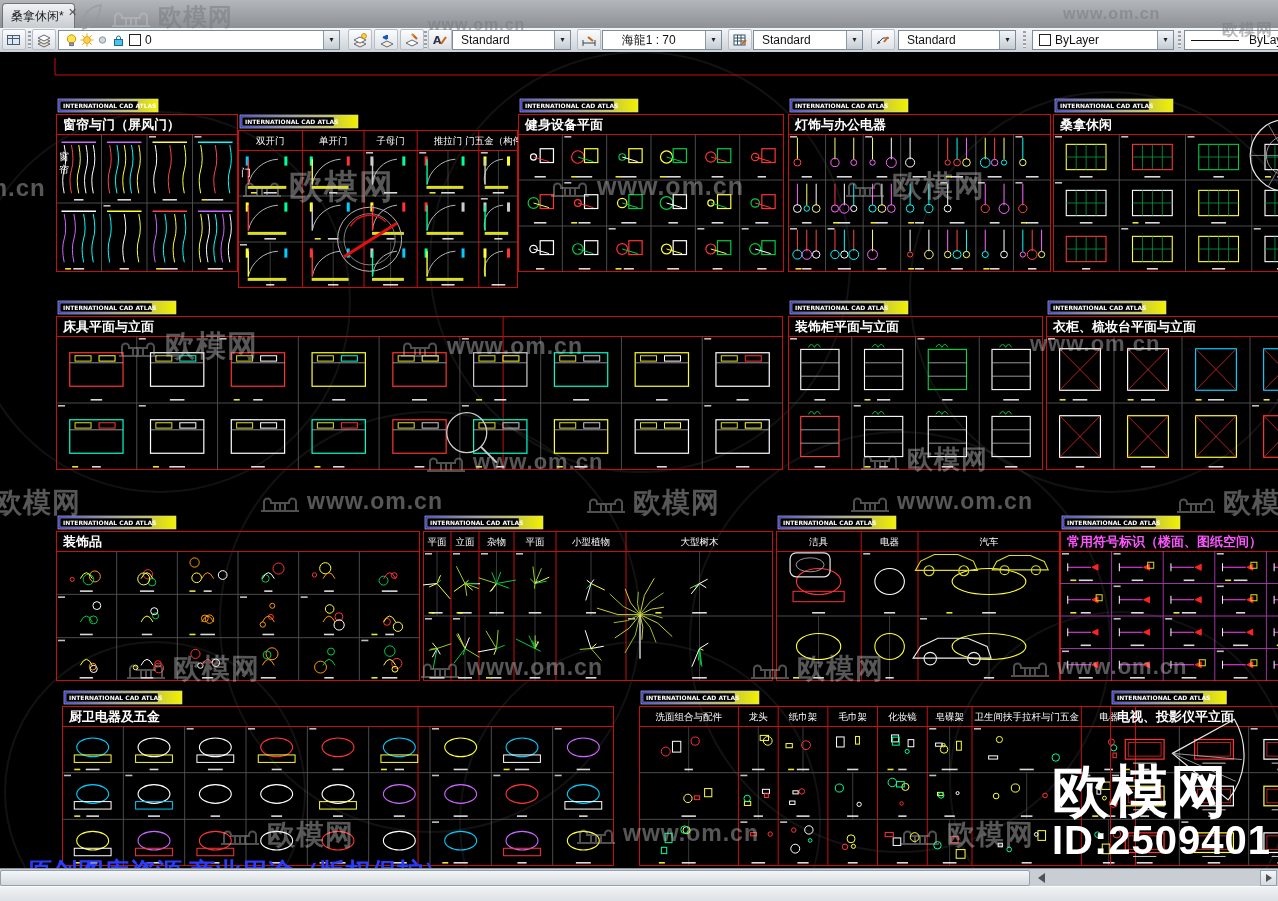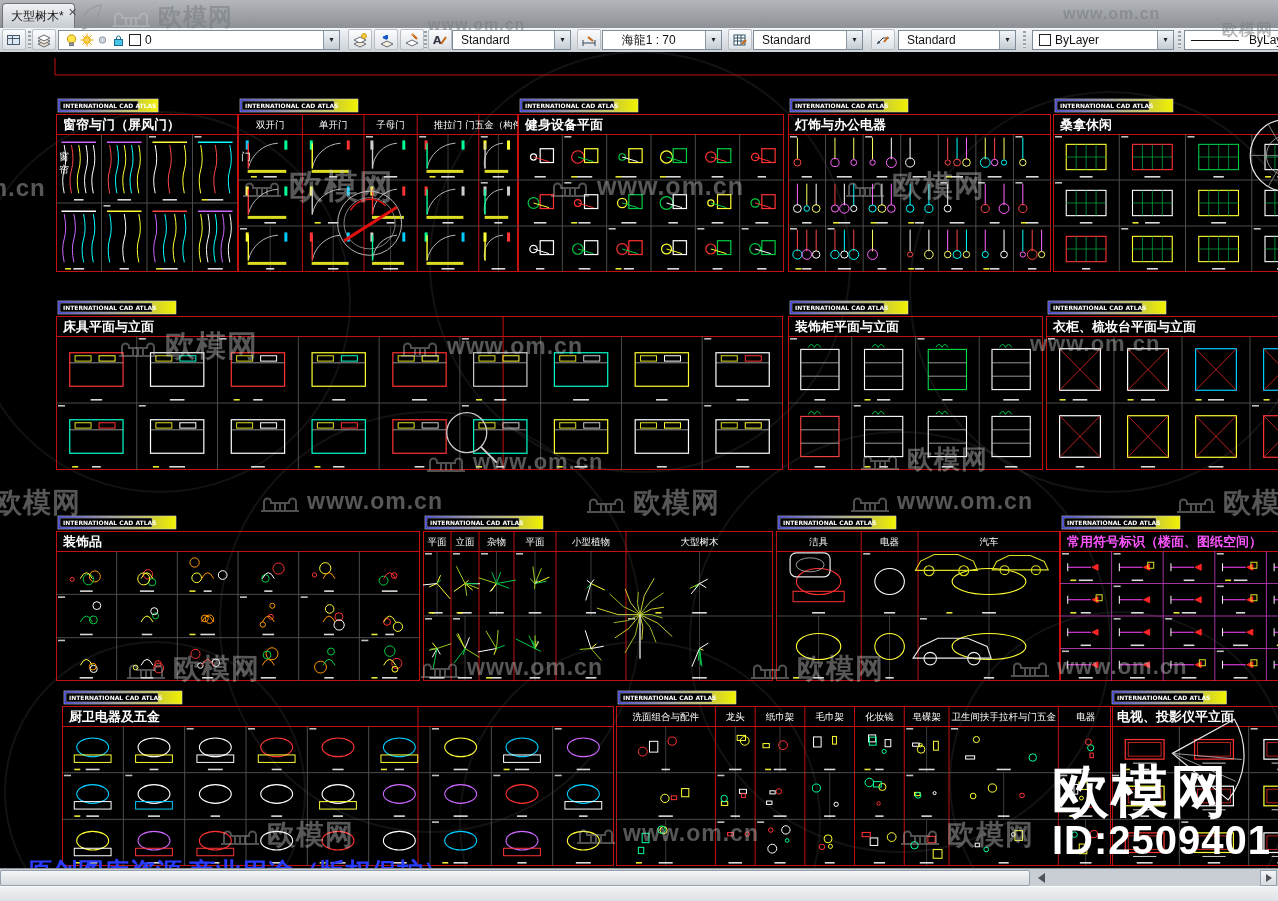--- a/index.html
+++ b/index.html
@@ -59,21 +59,21 @@
   #statusstrip{position:absolute;left:0;top:886px;width:1278px;height:15px;
                background:linear-gradient(#f0f2f4,#dde1e5);border-top:1px solid #fbfcfd;}
 </style>
 </head>
 <body>
 
 <div id="app">
 
   <div class="tabbar">
     <div class="tab">
-      <span>大型树木*</span>
+      <span>桑拿休闲*</span>
     </div>
     <span class="tabclose">✕</span>
   </div>
 
   <div class="toolbar">
     <div class="ibtn" style="left:2px">
       <svg width="16" height="16">
           <rect x="1.5" y="3.5" width="12" height="9" fill="#dce8f4" stroke="#4a5b6c"></rect>
           <path d="M1.5 6.5h12M6.5 3.5v9" stroke="#4a5b6c"></path>
         </svg>
@@ -277,21 +277,21 @@
             <line x1="141.96" y1="113.28" x2="176.54" y2="113.28" stroke="#cc66ff" stroke-width="1.5"></line>
             <path d="M144.69 116.04 q3 15.18 0 24.84 t0 23.46" stroke="#ffff33" stroke-width="1" fill="none"></path>
             <path d="M151.97 116.04 q3 15.18 0 24.84 t0 23.46" stroke="#ffffff" stroke-width="1" fill="none"></path>
             <path d="M159.25 116.04 q3 15.18 0 24.84 t0 23.46" stroke="#00ffff" stroke-width="1" fill="none"></path>
             <path d="M166.53 116.04 q3 15.18 0 24.84 t0 23.46" stroke="#cc66ff" stroke-width="1" fill="none"></path>
             <path d="M173.81 116.04 q3 15.18 0 24.84 t0 23.46" stroke="#ffffff" stroke-width="1" fill="none"></path>
             <rect x="151.70372646767646" y="170" width="15.092547064647079" height="1.6" stroke="none" stroke-width="1" fill="rgba(255,255,255,0.85)"></rect>
             <text x="3" y="62" font-size="10" fill="#fff" text-anchor="start" font-family="&quot;DejaVu Sans&quot;,sans-serif" font-weight="normal">窗</text>
             <text x="3" y="75" font-size="10" fill="#fff" text-anchor="start" font-family="&quot;DejaVu Sans&quot;,sans-serif" font-weight="normal">帘</text>
           </svg></div>
-        <div class="panel" style="left: 190px; top: 46px; width: 280px; height: 174px;"><svg width="280" height="174">
+        <div class="panel" style="left: 190px; top: 62px; width: 280px; height: 174px;"><svg width="280" height="174">
             <defs>
               <linearGradient id="g12" x1="0" y1="0" x2="1" y2="0">
                 <stop offset="0%" stop-color="#2525cc"></stop>
                 <stop offset="45%" stop-color="#8d8d8d"></stop>
                 <stop offset="100%" stop-color="#f2f200"></stop>
               </linearGradient>
             </defs>
             <rect x="2" y="1" width="118" height="13" stroke="#d8d8d8" stroke-width="0.6" fill="url(#g12)"></rect>
             <rect x="4" y="3" width="92.04" height="9" stroke="#cfcfcf" stroke-width="0.5" fill="#000"></rect>
             <text x="7" y="10" font-size="6" fill="#fff" text-anchor="start" font-family="&quot;DejaVu Sans&quot;,sans-serif" font-weight="bold">INTERNATIONAL CAD ATLAS</text>
@@ -1574,21 +1574,21 @@
             <ellipse cx="398.66666666666663" cy="150.66666666666666" rx="15.946666666666662" ry="9.333333333333334" stroke="#00ccff" stroke-width="1.1" fill="none"></ellipse>
             <rect x="391.53842039468384" y="171.99999999999997" width="14.256492543965578" height="1.6" stroke="none" stroke-width="1" fill="rgba(255,255,255,0.85)"></rect>
             <rect x="380.26666666666665" y="171.99999999999997" width="6" height="1.6" stroke="none" stroke-width="1" fill="rgba(255,255,60,0.9)"></rect>
             <rect x="370" y="131.33333333333331" width="7" height="1.6" stroke="none" stroke-width="1" fill="rgba(255,255,255,0.75)"></rect>
             <ellipse cx="460" cy="150.66666666666666" rx="15.946666666666678" ry="9.333333333333334" stroke="#cc66ff" stroke-width="1.1" fill="none"></ellipse>
             <rect x="441.59999999999997" y="158.26666666666665" width="36.80000000000002" height="7.466666666666667" stroke="#ff3333" stroke-width="1" fill="none"></rect>
             <rect x="455.420224619098" y="171.99999999999997" width="9.159550761803985" height="1.6" stroke="none" stroke-width="1" fill="rgba(255,255,255,0.85)"></rect>
             <ellipse cx="521.3333333333334" cy="150.66666666666666" rx="15.946666666666662" ry="9.333333333333334" stroke="#ffff33" stroke-width="1.1" fill="none"></ellipse>
             <rect x="513.8636372967934" y="171.99999999999997" width="14.939392073079944" height="1.6" stroke="none" stroke-width="1" fill="rgba(255,255,255,0.85)"></rect>
           </svg></div>
-        <div class="panel" style="left: 568px; top: 638px; width: 497px; height: 176px;"><svg width="497" height="176">
+        <div class="panel" style="left: 591px; top: 638px; width: 497px; height: 176px;"><svg width="497" height="176">
             <defs>
               <linearGradient id="g42" x1="0" y1="0" x2="1" y2="0">
                 <stop offset="0%" stop-color="#2525cc"></stop>
                 <stop offset="45%" stop-color="#8d8d8d"></stop>
                 <stop offset="100%" stop-color="#f2f200"></stop>
               </linearGradient>
             </defs>
             <rect x="2" y="1" width="118" height="13" stroke="#d8d8d8" stroke-width="0.6" fill="url(#g42)"></rect>
             <rect x="4" y="3" width="92.04" height="9" stroke="#cfcfcf" stroke-width="0.5" fill="#000"></rect>
             <text x="7" y="10" font-size="6" fill="#fff" text-anchor="start" font-family="&quot;DejaVu Sans&quot;,sans-serif" font-weight="bold">INTERNATIONAL CAD ATLAS</text>

